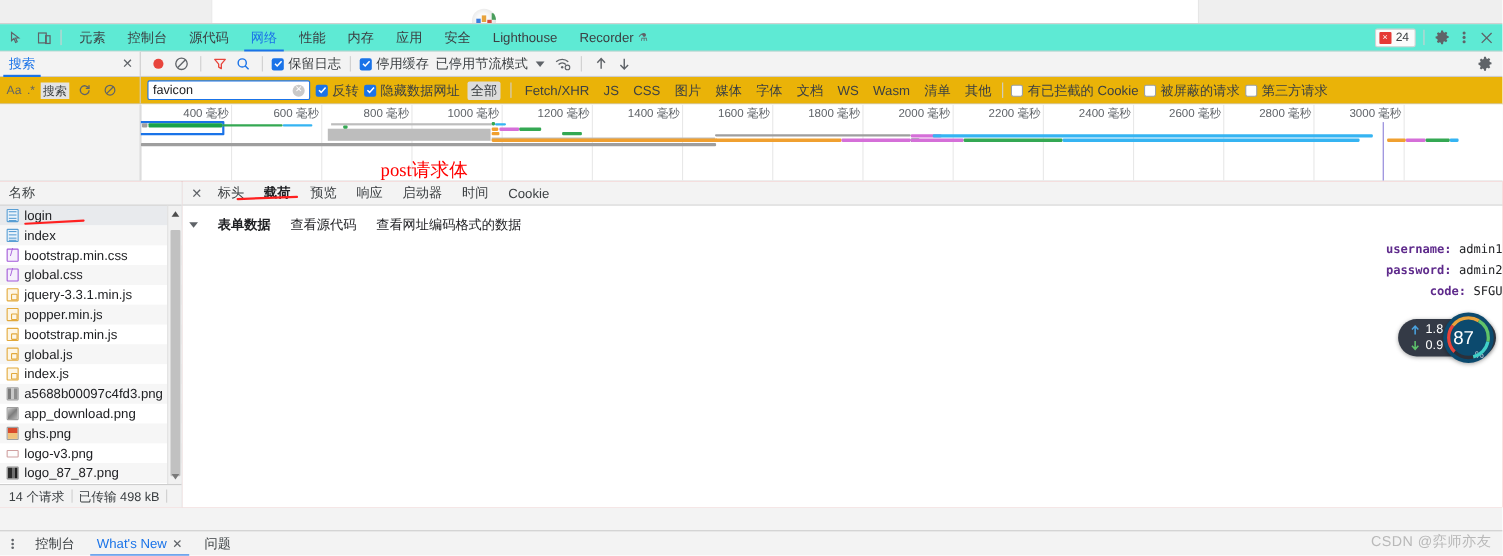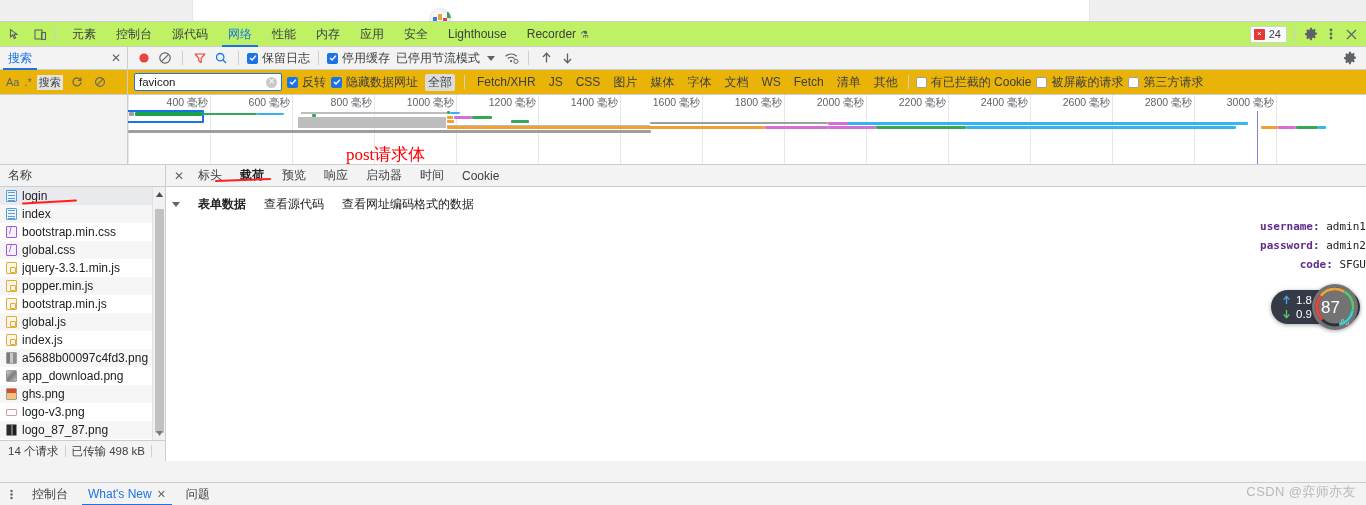--- a/index.html
+++ b/index.html
@@ -24,21 +24,21 @@
   }
   .page-sliver .page-fav::before {
     content:""; position:absolute; left:4px; top:9px; width:4px; height:6px; background:#3b7ddd;
     box-shadow: 5px -3px 0 0 #e8a33d, 10px 1px 0 0 #d84a3f, 14px -5px 0 0 #4a9e5c;
   }
 
   
   .devtools { position:absolute; left:0; top:21px; width:1366px; height:484px; background:#f3f3f3; border-top:1px solid #cdcdcd; }
 
   
-  .tabstrip { position:relative; height:25px; background:#bef264; border-bottom:1px solid #cdcdcd; display:flex; align-items:center; }
+  .tabstrip { position:relative; height:25px; background:#5eead4; border-bottom:1px solid #cdcdcd; display:flex; align-items:center; }
   .dock-btns { display:flex; align-items:center; padding:0 4px 0 6px; gap:7px; }
   .icon-btn { width:18px; height:18px; display:flex; align-items:center; justify-content:center; cursor:pointer; }
   .tab-sep { width:1px; height:14px; background:#cfcfcf; margin:0 6px 0 2px; }
   .tabs { display:flex; align-items:stretch; height:25px; }
   .tab { padding:0 10px; display:flex; align-items:center; height:25px; color:#3c4043; white-space:nowrap; cursor:pointer; position:relative; font-size:12px; }
   .tab.active { color:#1a73e8; }
   .tab.active::after { content:""; position:absolute; left:4px; right:4px; bottom:0; height:2px; background:#1a73e8; }
   .tab .warn-glyph { margin-left:4px; font-size:10px; color:#5f6368; }
   .tabstrip-right { margin-left:auto; display:flex; align-items:center; gap:2px; padding-right:6px; }
   .err-badge { display:flex; align-items:center; gap:4px; border:1px solid #d2d2d2; background:#fbfbfb; border-radius:2px; padding:1px 5px 1px 3px; height:17px; }
@@ -141,21 +141,21 @@
   .dr-tab.active::after { content:""; position:absolute; left:4px; right:4px; bottom:0; height:2px; background:#1a73e8; }
   .dr-x { color:#5f6368; font-size:11px; }
   .watermark { position:absolute; right:10px; bottom:4px; color:#b9b9b9; font-size:13px; white-space:nowrap; letter-spacing:.4px; }
 
   
   .netwidget { position:absolute; right:6px; top:284px; display:flex; align-items:center; height:46px; }
   .nw-pill { background:#343a46; border-radius:23px; padding:4px 30px 4px 11px; display:flex; flex-direction:column; justify-content:center; gap:2px; box-shadow:0 1px 4px rgba(0,0,0,.35); }
   .nw-line { display:flex; align-items:center; gap:5px; color:#fff; font-size:10.5px; white-space:nowrap; }
   .nw-line .val { font-size:11.5px; }
   .nw-line .unit { font-size:9px; color:#c8cdd6; }
-  .nw-ring { position:absolute; right:2px; top:0; width:46px; height:46px; border-radius:50%; background:#737373; display:flex; align-items:center; justify-content:center; box-shadow:0 1px 4px rgba(0,0,0,.35); }
+  .nw-ring { position:absolute; right:2px; top:0; width:46px; height:46px; border-radius:50%; background:#0c4a6e; display:flex; align-items:center; justify-content:center; box-shadow:0 1px 4px rgba(0,0,0,.35); }
   .nw-ring .pct { color:#fff; font-size:17px; line-height:1; }
   .nw-ring .pctsym { font-size:9px; color:#ced3db; align-self:flex-end; margin-bottom:3px; margin-left:1px; }
   .nw-ring svg { position:absolute; left:0; top:0; }
 </style>
 </head>
 <body>
 
 <div id="root">
 
   <div class="page-sliver">
@@ -365,21 +365,21 @@
           <span class="ftype sel">全部</span>
           <span class="fdivider"></span>
           <span class="ftype">Fetch/XHR</span>
           <span class="ftype">JS</span>
           <span class="ftype">CSS</span>
           <span class="ftype">图片</span>
           <span class="ftype">媒体</span>
           <span class="ftype">字体</span>
           <span class="ftype">文档</span>
           <span class="ftype">WS</span>
-          <span class="ftype">Fetch</span>
+          <span class="ftype">Wasm</span>
           <span class="ftype">清单</span>
           <span class="ftype">其他</span>
         </div>
         <span class="fdivider"></span>
         <label class="fcheck">
           <span class="cbox off"></span>
           <span>有已拦截的 Cookie</span>
         </label>
         <label class="fcheck">
           <span class="cbox off"></span>

